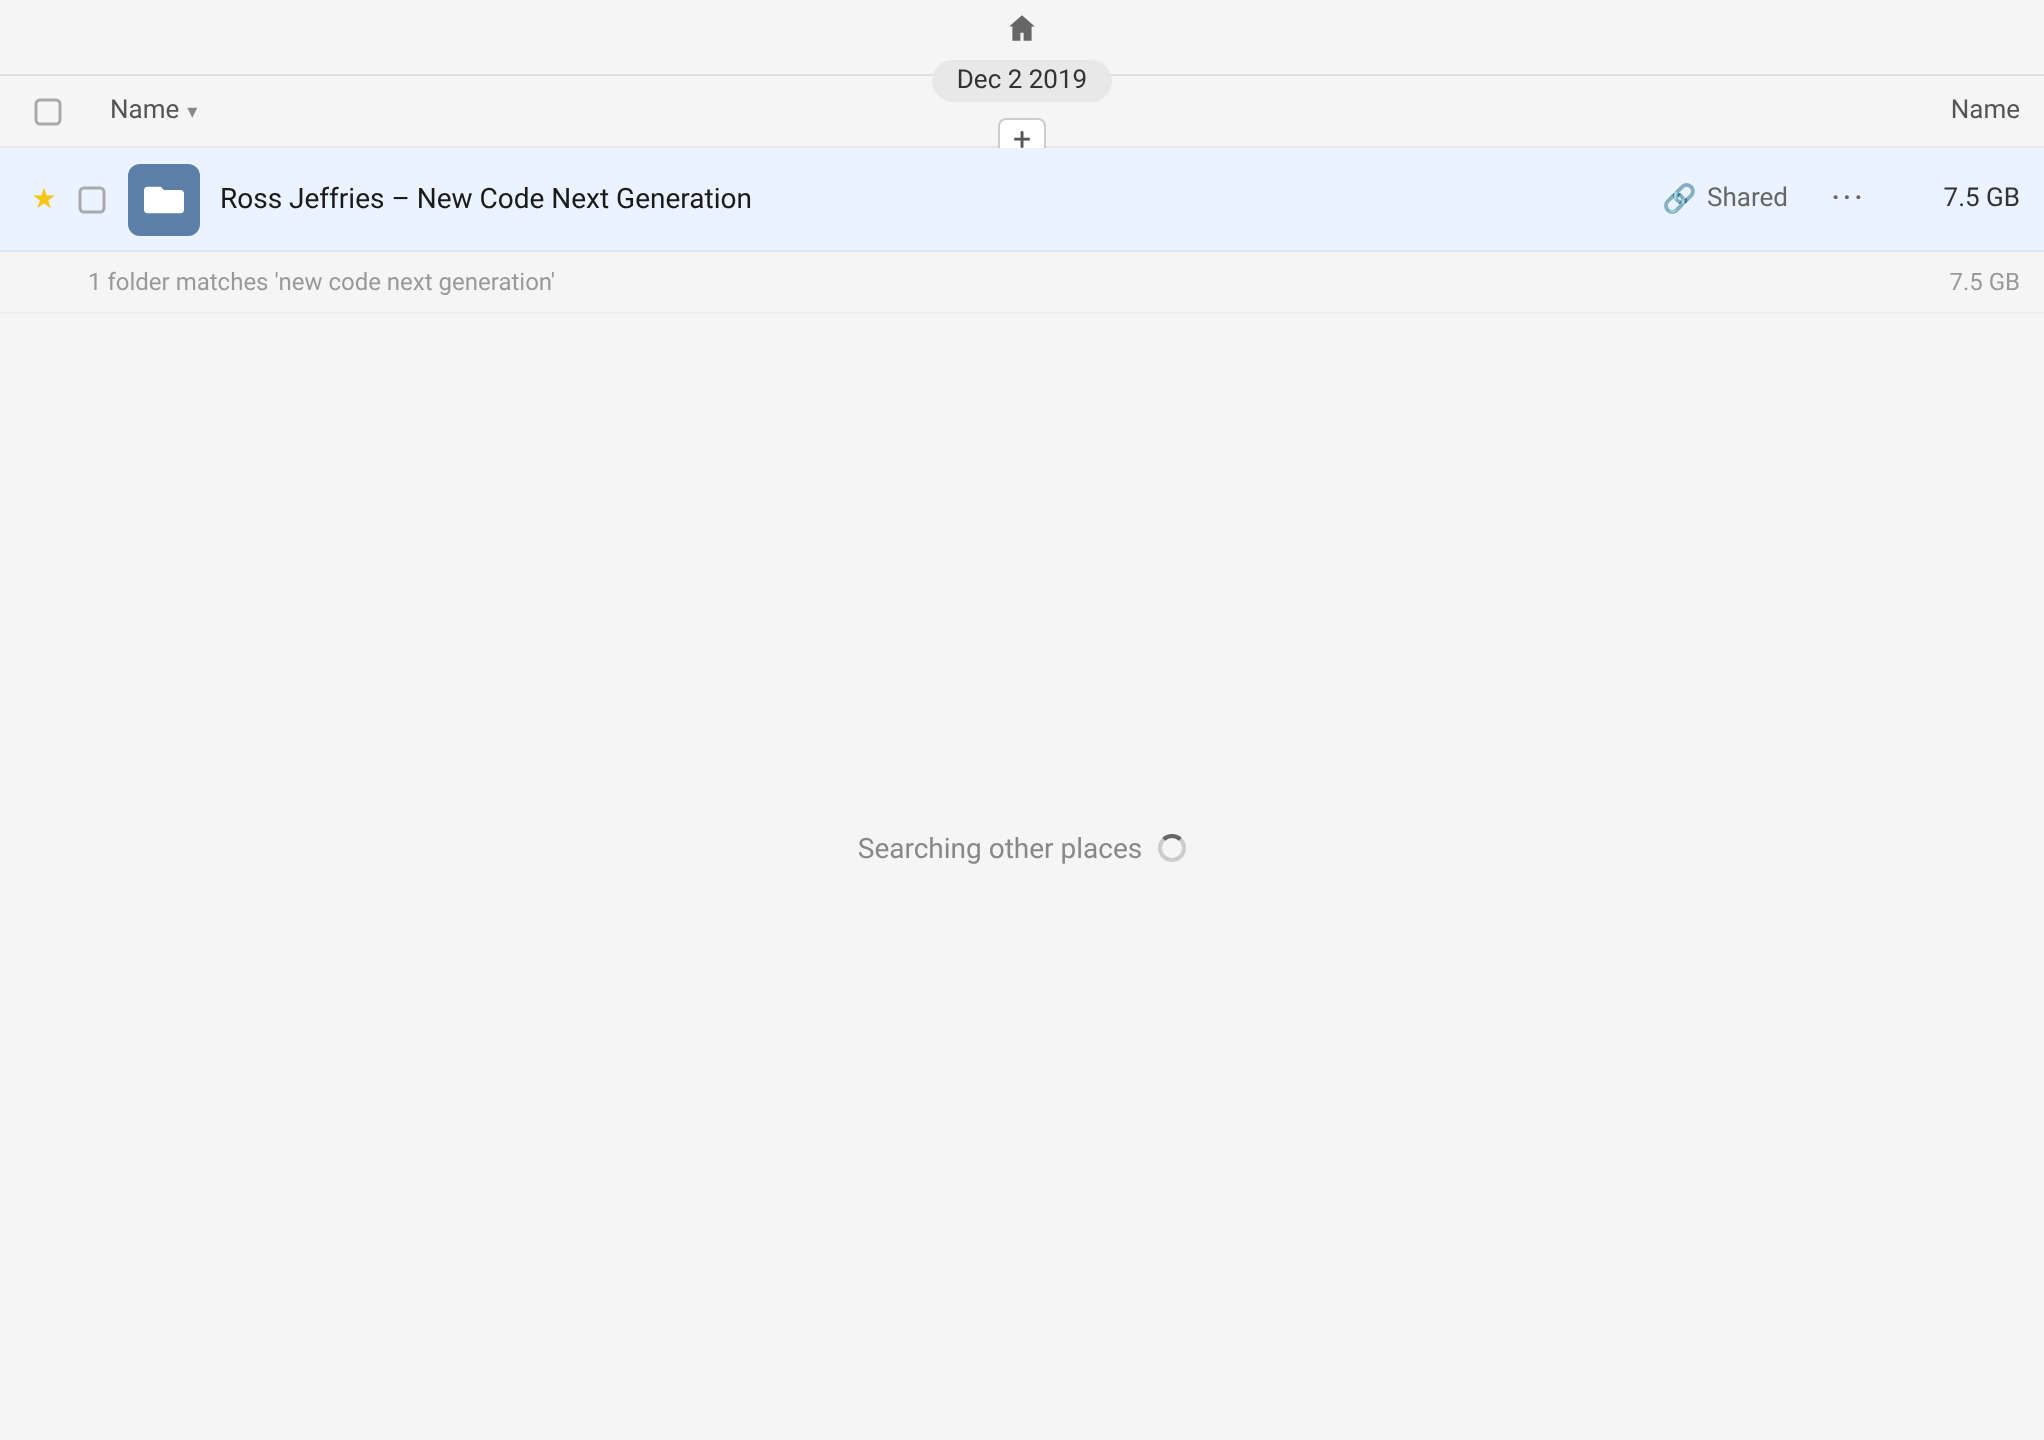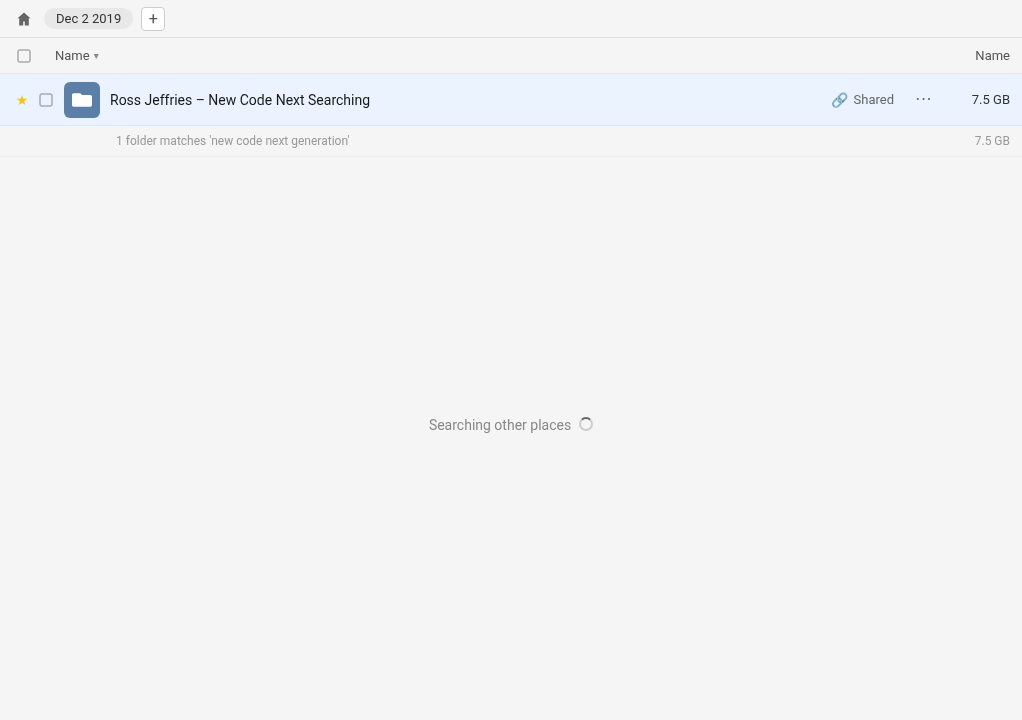--- a/index.html
+++ b/index.html
@@ -19,20 +19,21 @@
     }
 
     .toolbar {
       display: flex;
       align-items: center;
       padding: 6px 12px;
       background: #f5f5f5;
       border-bottom: 1px solid #e0e0e0;
       height: 38px;
       gap: 8px;
+      flex-direction: column;
     }
 
     .toolbar-home-btn {
       display: flex;
       align-items: center;
       justify-content: center;
       width: 24px;
       height: 24px;
       cursor: pointer;
     }
@@ -197,21 +198,21 @@
     }
 
     .file-size {
       width: 60px;
       text-align: right;
       font-size: 13px;
       color: #333;
     }
 
     .match-info {
-      padding: 8px 12px 8px 116px;
+      padding: 8px 12px 8px 44px;
       font-size: 12px;
       color: #999;
       background: #f5f5f5;
       display: flex;
       justify-content: space-between;
       border-bottom: 1px solid #eee;
     }
 
     .match-size {
       color: #999;
@@ -275,21 +276,21 @@
       <rect x="1" y="1" width="12" height="12" rx="2" stroke="#aaa" stroke-width="1.5"></rect>
     </svg>
   </div>
   <div class="file-icon">
     <div class="file-icon-inner">
       <svg viewBox="0 0 24 24" xmlns="http://www.w3.org/2000/svg">
         <path d="M10 4H2C0.9 4 0 4.9 0 6v12c0 1.1.9 2 2 2h20c1.1 0 2-.9 2-2V8c0-1.1-.9-2-2-2h-10L10 4z"></path>
       </svg>
     </div>
   </div>
-  <div class="file-name">Ross Jeffries – New Code Next Searching</div>
+  <div class="file-name">Ross Jeffries – New Code Next Generation</div>
   <div class="file-shared">
     <span class="link-icon">🔗</span>
     <span>Shared</span>
   </div>
   <div class="file-more">···</div>
   <div class="file-size">7.5 GB</div>
 </div>
 
 <div class="match-info">
   <span>1 folder matches 'new code next generation'</span>

